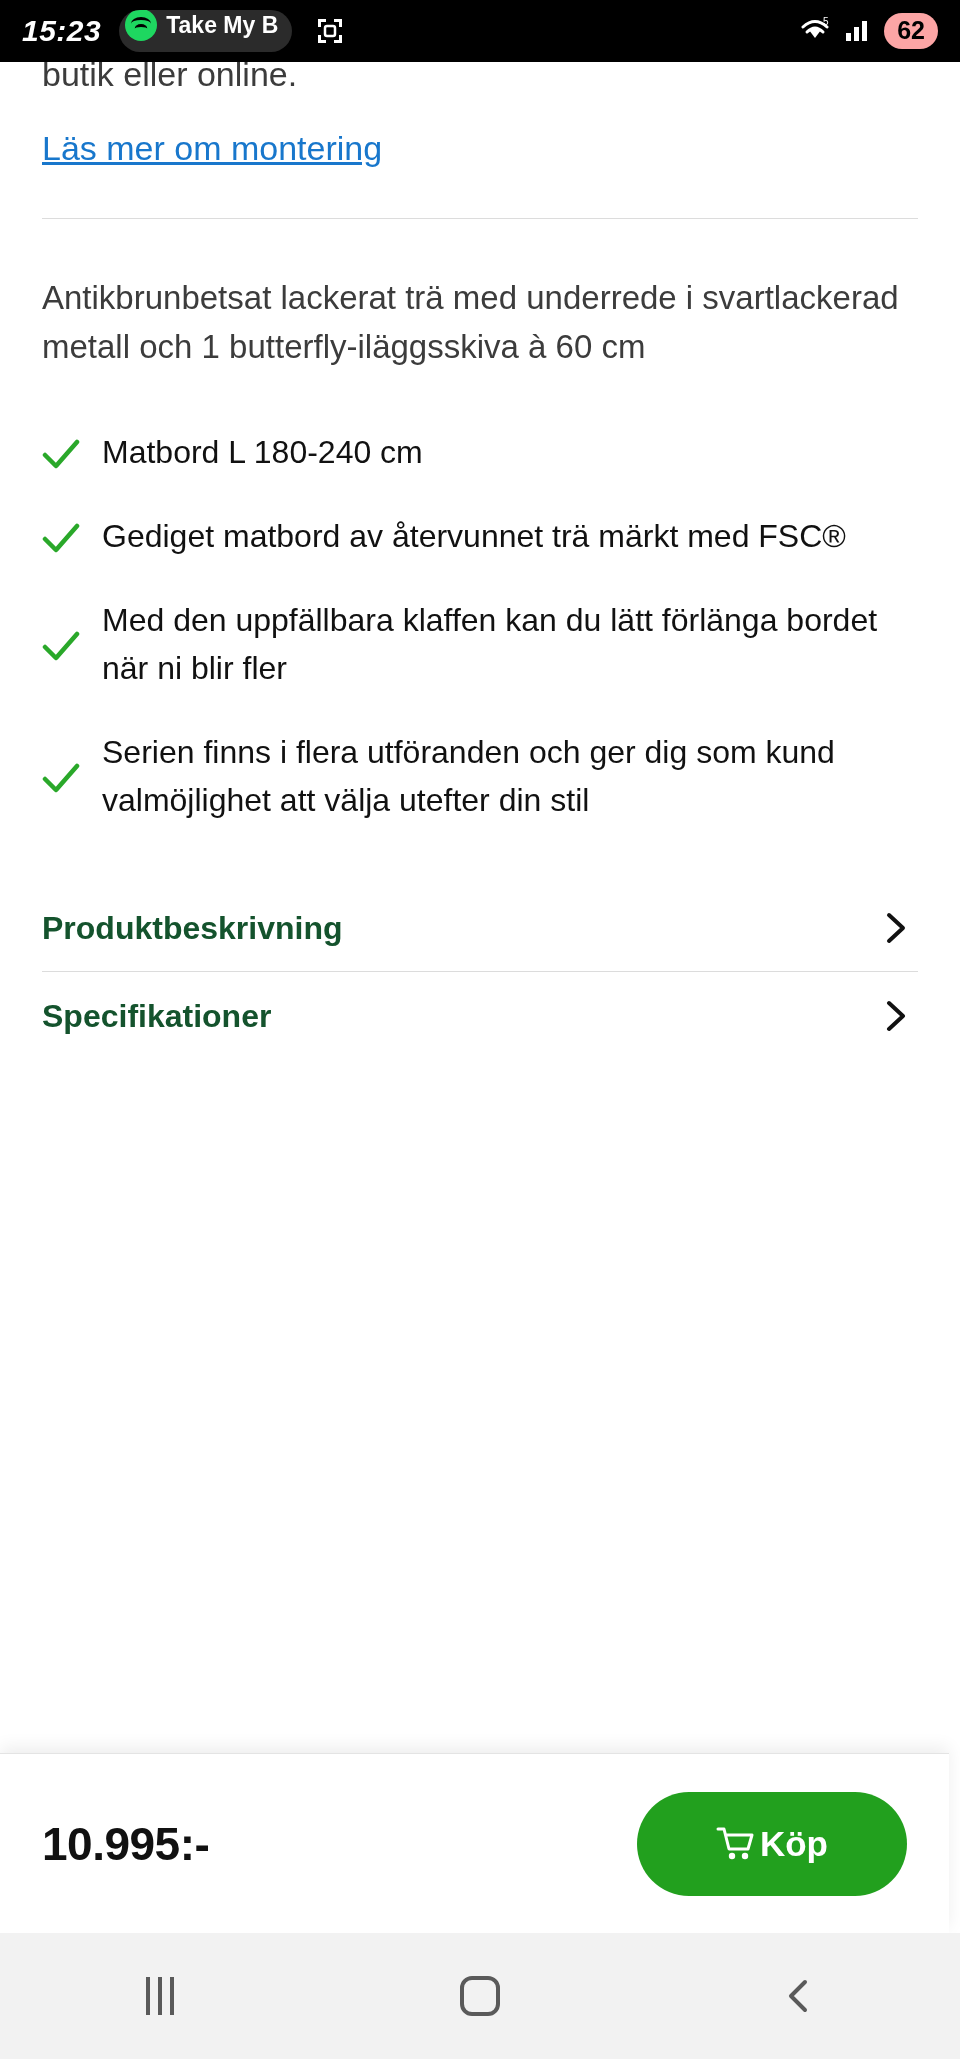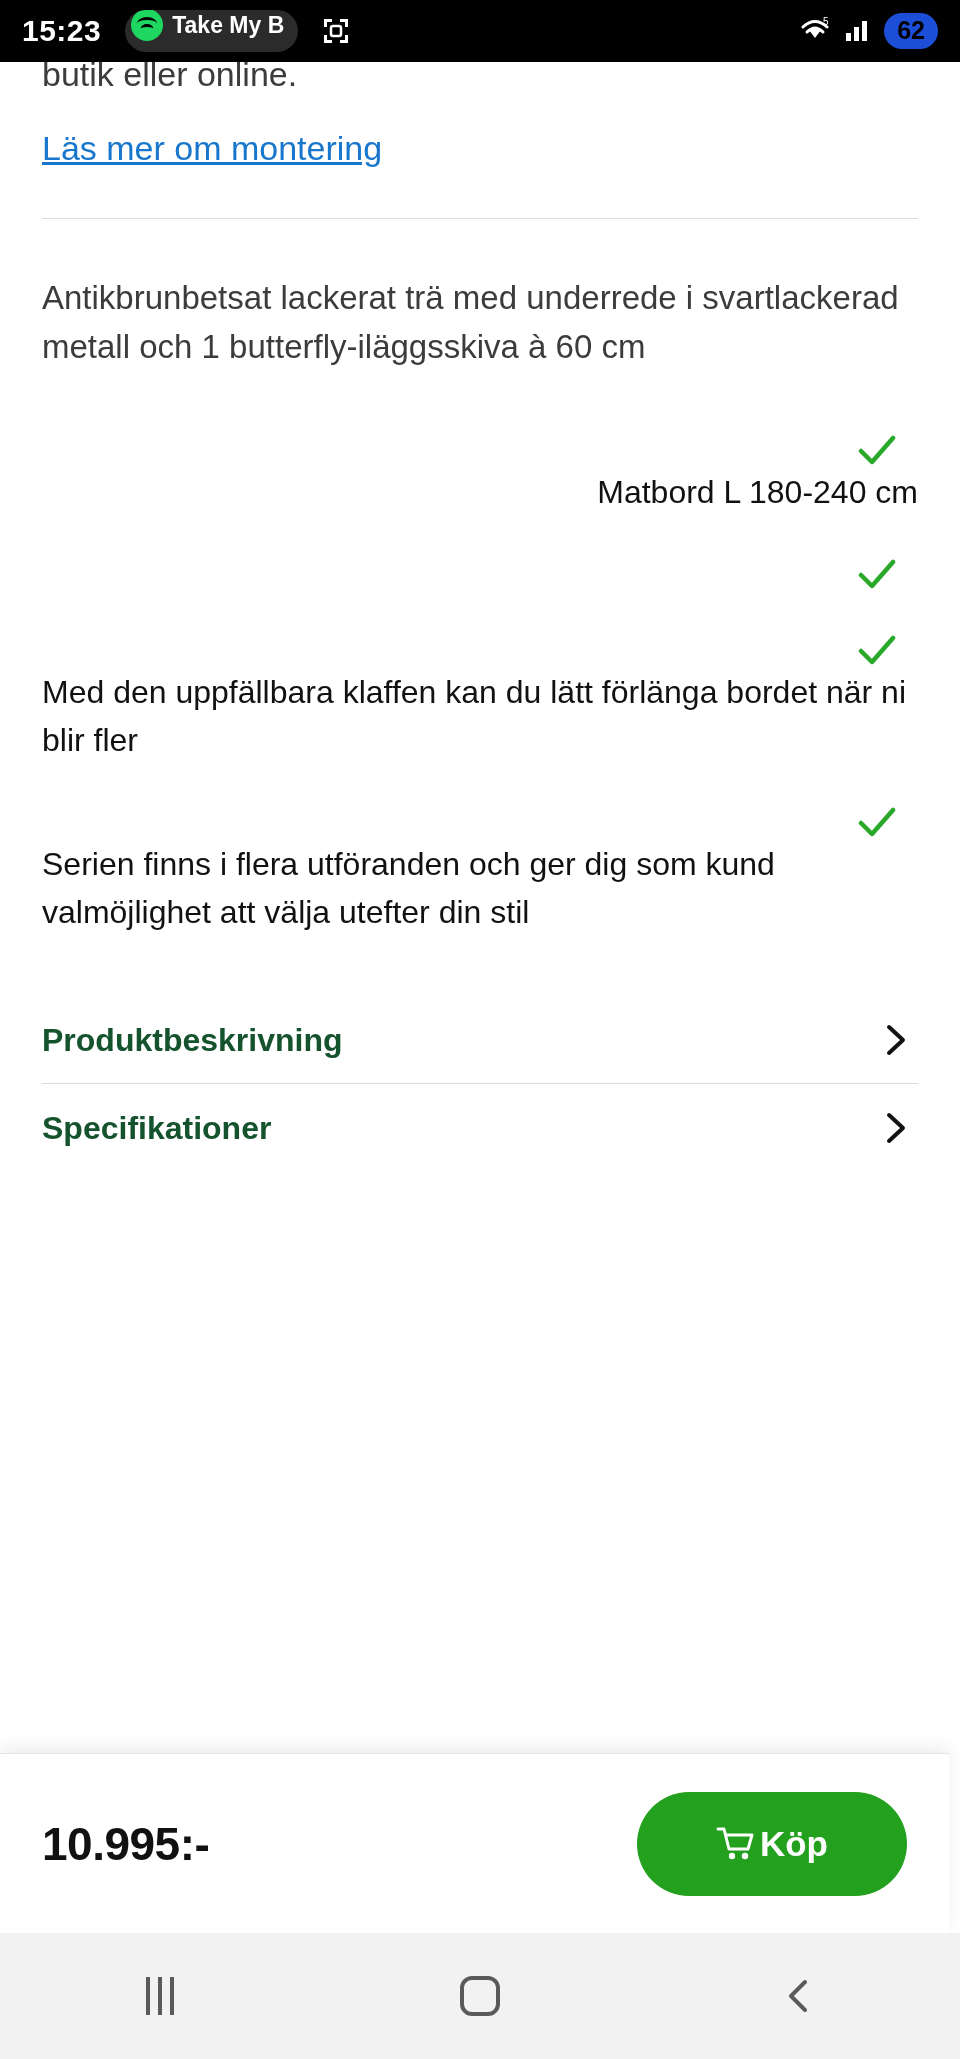--- a/index.html
+++ b/index.html
@@ -26,21 +26,22 @@
     color: #ffffff;
     display: flex;
     align-items: center;
     padding: 0 22px;
     flex: 0 0 auto;
   }
   .status-time {
     font-size: 30px;
     font-weight: 700;
     letter-spacing: 0.5px;
-    margin-right: 24px;
+    margin-right: 18px;
+    font-style: italic;
   }
   .spotify-pill {
     display: flex;
     align-items: center;
     background: #2b2b2b;
     border-radius: 26px;
     height: 42px;
     padding: 0 14px 12px 6px;
     max-width: 214px;
     overflow: hidden;
@@ -77,21 +78,21 @@
     position: relative;
   }
   .cast-icon svg { display: block; }
   .status-right {
     margin-left: auto;
     display: flex;
     align-items: center;
     gap: 12px;
   }
   .battery-pill {
-    background: #1d4ed8;
+    background: #fca5a5;
     color: #000000;
     border-radius: 22px;
     font-size: 25px;
     font-weight: 700;
     padding: 4px 13px;
     line-height: 1.1;
   }
 
   
   .content {
@@ -128,23 +129,22 @@
     line-height: 1.48;
     color: #3c3c3c;
     margin-top: 55px;
   }
   .feature-list {
     margin-top: 56px;
     list-style: none;
   }
   .feature-item {
     display: flex;
-    align-items: flex-end;
+    align-items: center;
     margin-bottom: 36px;
-    flex-direction: column;
   }
   .check-icon {
     flex: 0 0 auto;
     width: 38px;
     height: 34px;
     margin-right: 22px;
     margin-top: 6px;
   }
   .check-icon svg { display: block; }
   .feature-text {
@@ -309,20 +309,21 @@
             </svg>
         </span>
         <span class="feature-text">Matbord L 180-240 cm</span>
       </li>
       <li class="feature-item">
         <span class="check-icon">
           <svg width="38" height="34" viewBox="0 0 38 34">
               <path d="M3 17 L14 28 L35 4" fill="none" stroke="#2aa82a" stroke-width="4.5" stroke-linecap="round" stroke-linejoin="round"></path>
             </svg>
         </span>
+        <span class="feature-text">Gediget matbord av återvunnet trä märkt med FSC®</span>
       </li>
       <li class="feature-item">
         <span class="check-icon">
           <svg width="38" height="34" viewBox="0 0 38 34">
               <path d="M3 17 L14 28 L35 4" fill="none" stroke="#2aa82a" stroke-width="4.5" stroke-linecap="round" stroke-linejoin="round"></path>
             </svg>
         </span>
         <span class="feature-text">Med den uppfällbara klaffen kan du lätt förlänga bordet när ni blir fler</span>
       </li>
       <li class="feature-item">

